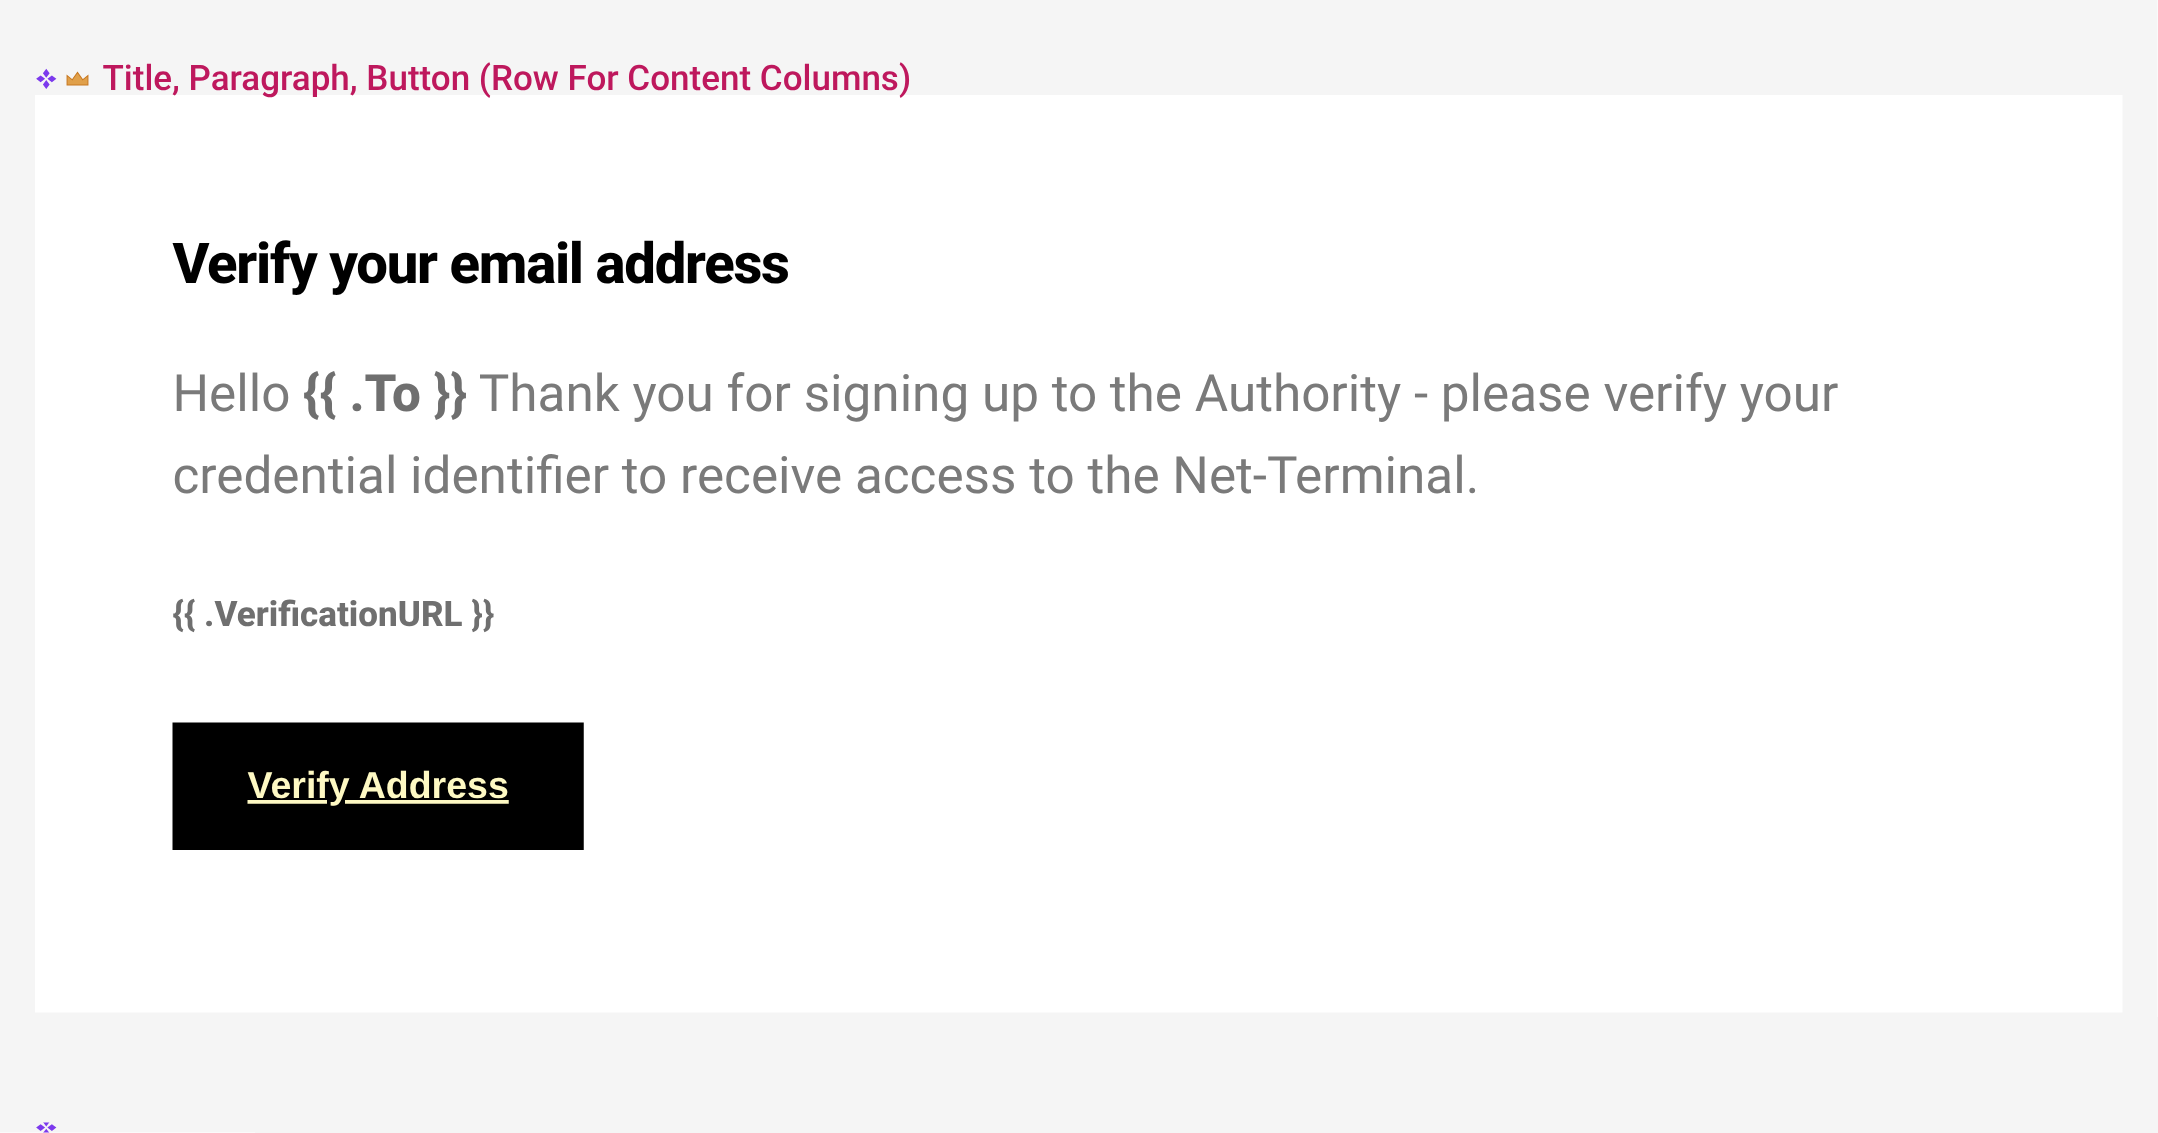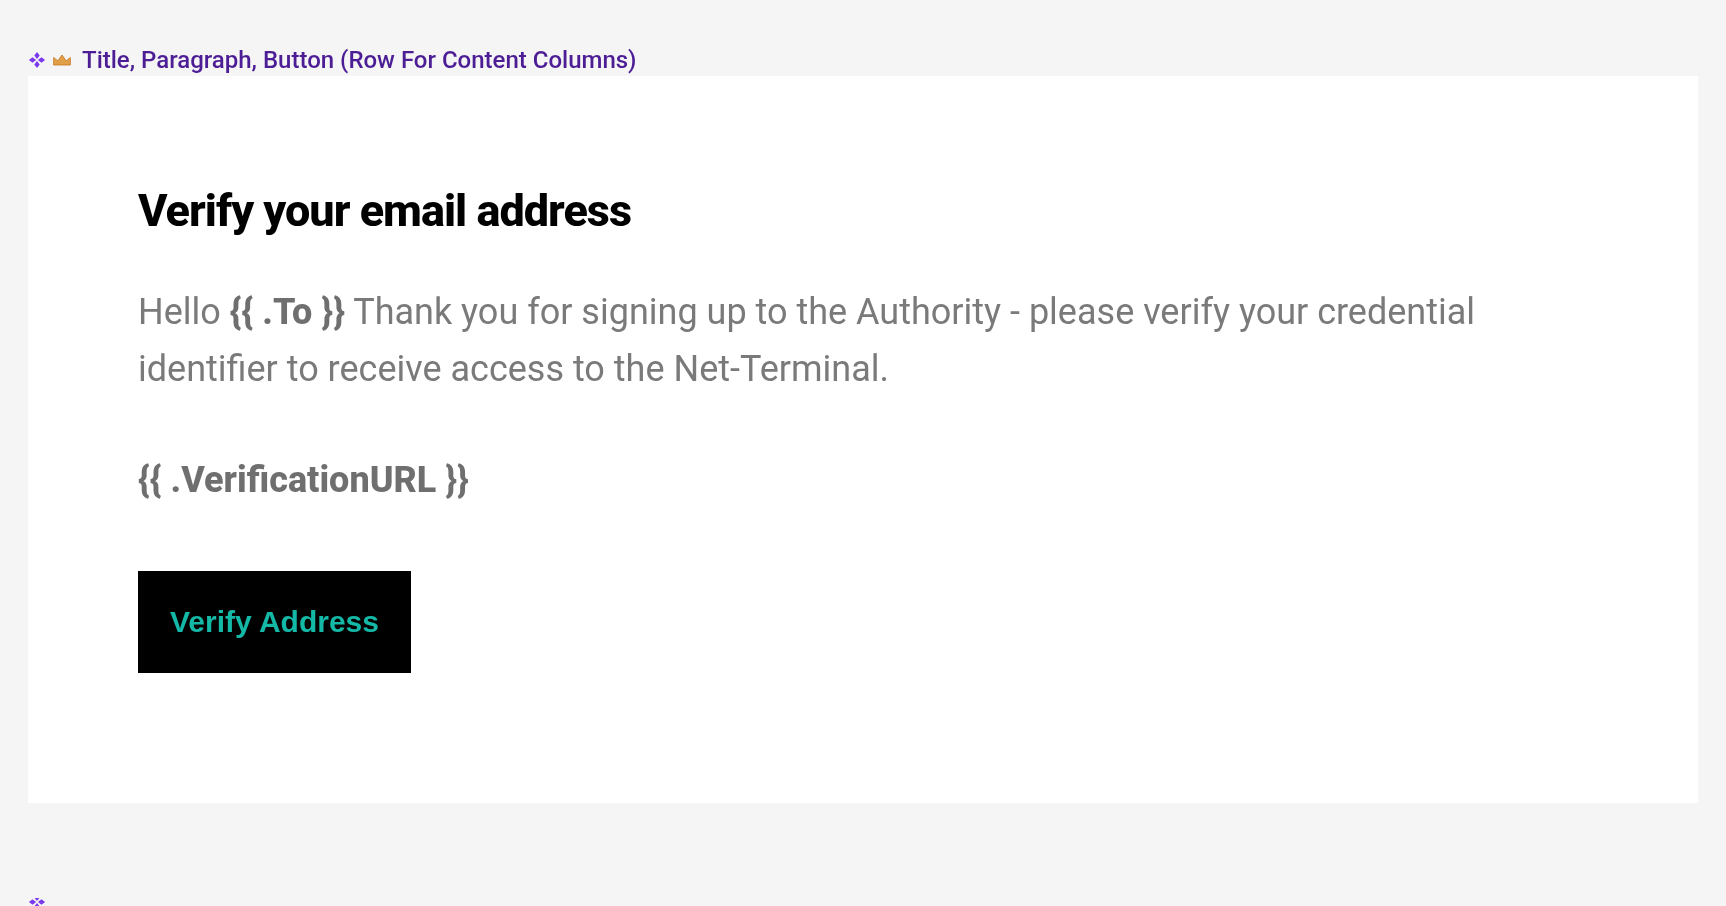--- a/index.html
+++ b/index.html
@@ -20,22 +20,22 @@
       position: relative;
       padding-top: 46px;
     }
     .block-header {
       position: absolute;
       top: 46px;
       left: 28px;
       display: flex;
       align-items: center;
       gap: 6px;
-      font-size: 24px;
-      color: #4c1d95;
+      font-size: 28px;
+      color: #be185d;
       font-weight: 500;
     }
     .block-icon-diamond {
       width: 18px;
       height: 18px;
       display: inline-flex;
       align-items: center;
       justify-content: center;
     }
     .block-icon-diamond svg {
@@ -61,45 +61,46 @@
     }
     .page-title {
       font-size: 45px;
       font-weight: 800;
       color: #000000;
       letter-spacing: -1px;
       margin-bottom: 48px;
       line-height: 1.1;
     }
     .paragraph {
-      font-size: 36px;
+      font-size: 41px;
       color: #7a7a7a;
       line-height: 1.6;
       margin-bottom: 60px;
       max-width: 1470px;
     }
     .paragraph .bold-token {
       font-weight: 800;
       color: #6f6f6f;
     }
     .verification-url {
-      font-size: 36px;
+      font-size: 28px;
       font-weight: 800;
       color: #6f6f6f;
       margin-bottom: 70px;
     }
     .verify-button {
       background: #000000;
-      color: #14b8a6;
+      color: #fef9c3;
       font-size: 30px;
       font-weight: 700;
       border: none;
-      padding: 34px 32px;
+      padding: 34px 60px;
       cursor: pointer;
       display: inline-block;
+      text-decoration: underline;
     }
     .block-header-bottom {
       position: absolute;
       bottom: 0px;
       left: 28px;
       display: flex;
       align-items: center;
       gap: 6px;
       font-size: 20px;
       color: #7c3aed;

